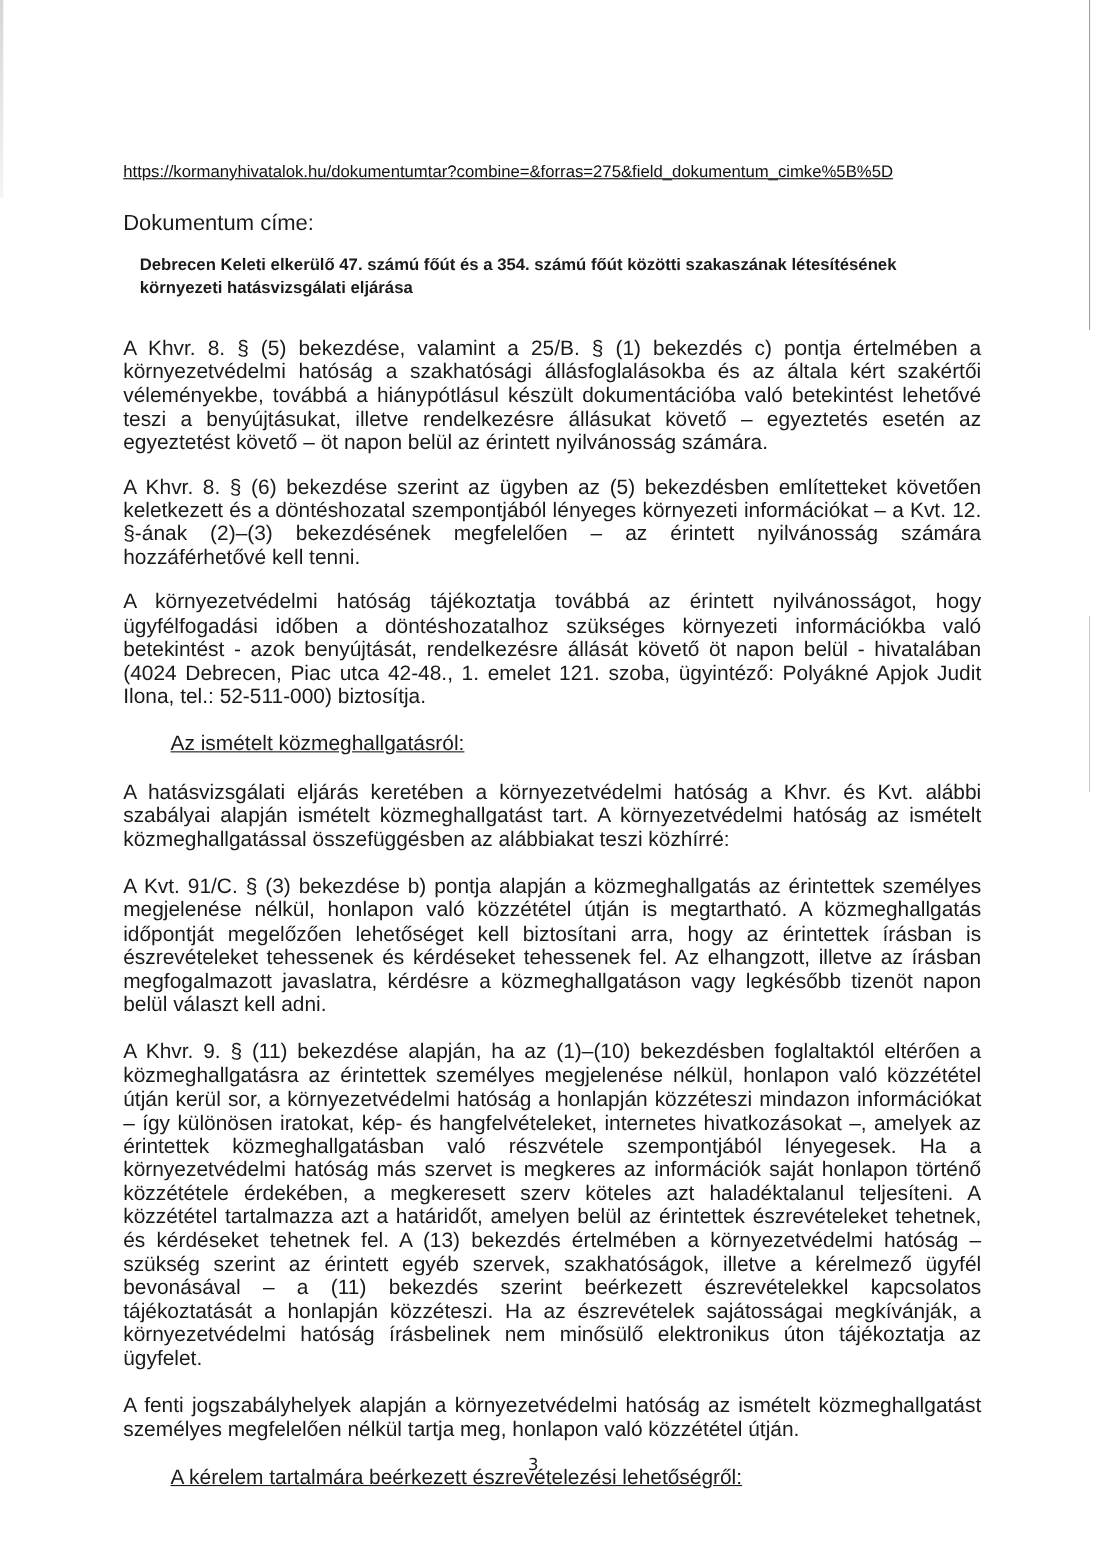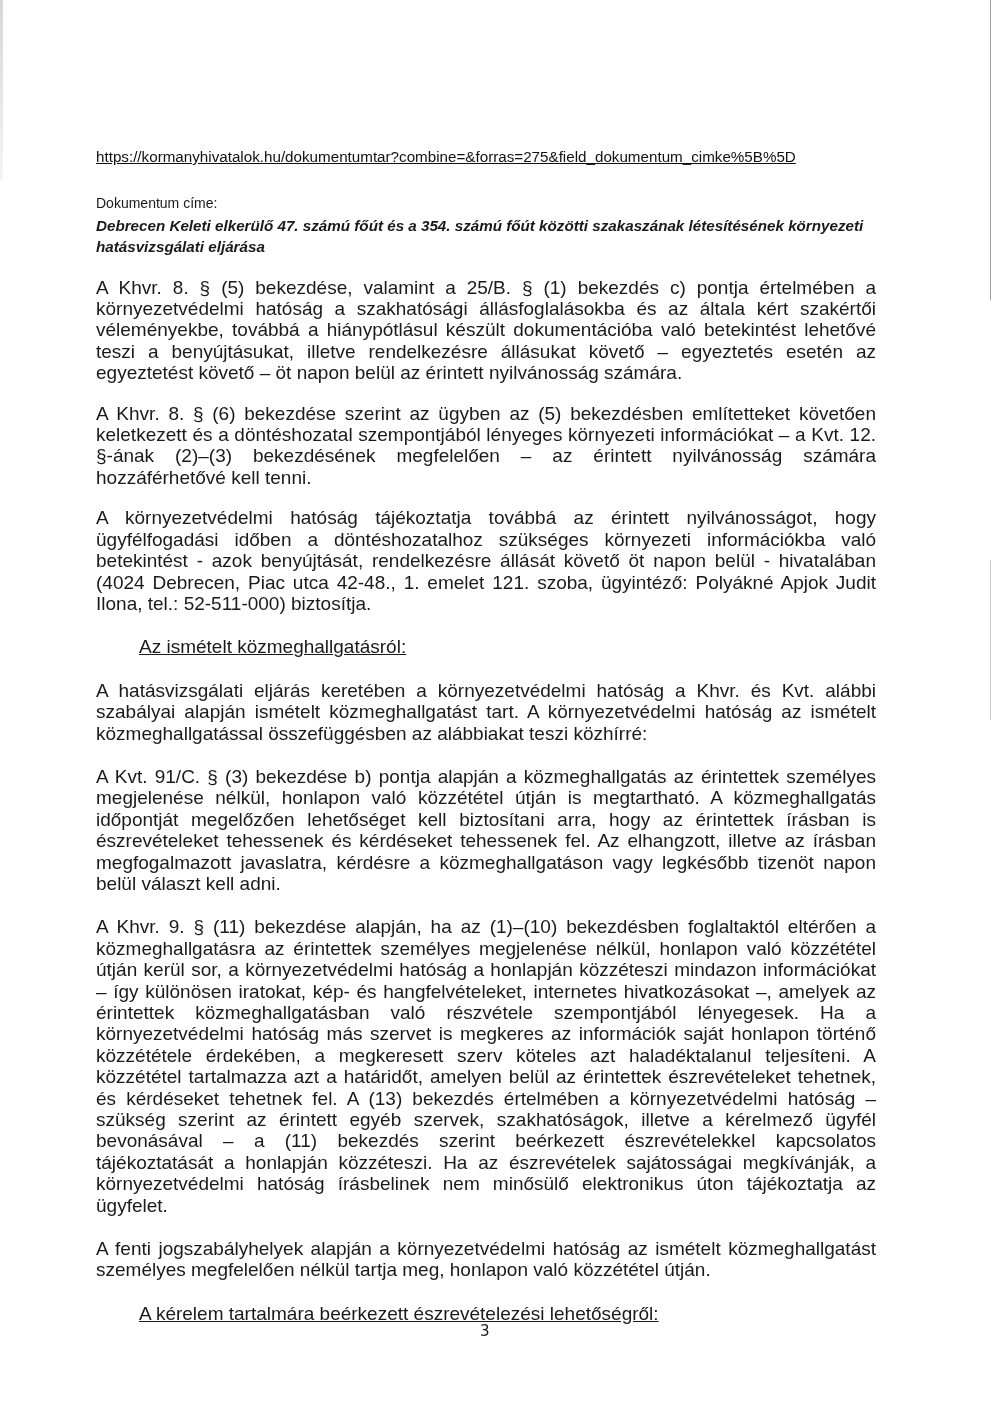--- a/index.html
+++ b/index.html
@@ -6,26 +6,26 @@
   body {
     width: 1000px; height: 1412px; position: relative; overflow: hidden;
     font-family: "Liberation Sans", sans-serif; color: #1a1a1a;
   }
   .edge-left { position: absolute; left: 0; top: 0; width: 3px; height: 180px;
     background: linear-gradient(#bbb, #eee); opacity: .6; }
   .edge-right { position: absolute; left: 990px; top: 0; width: 1px; height: 300px;
     background: #777; opacity: .7; }
   .edge-right2 { position: absolute; left: 990px; top: 560px; width: 1px; height: 160px;
     background: #999; opacity: .5; }
-  .page { position: absolute; left: 96px; top: 146px; width: 780px; }
+  .page { position: absolute; left: 112px; top: 146px; width: 780px; }
   .p { font-size: 19px; line-height: 21.4px; text-align: justify; margin: 0; }
   .url { font-size: 15.2px; line-height: 21.4px; color: #111; text-decoration: underline;
     word-break: break-all; display: block; }
-  .label { margin-top: 26px; font-size: 14px; line-height: 21.4px; }
-  .title { font-weight: bold; font-size: 15.2px; line-height: 21.4px; margin: 0; font-style: italic; }
+  .label { margin-top: 26px; font-size: 20px; line-height: 21.4px; }
+  .title { font-weight: bold; font-size: 15.2px; line-height: 21.4px; margin: 15px; }
   .u { text-decoration: underline; margin-left: 43px; }
   .gap-s { height: 19px; }
   .gap-m { height: 22px; }
   .page-num { position: absolute; left: 480px; top: 1322px; font-size: 15px;
     font-family: "DejaVu Sans", sans-serif; }
 </style>
 </head>
 <body>
 
 <div class="edge-left"></div>

